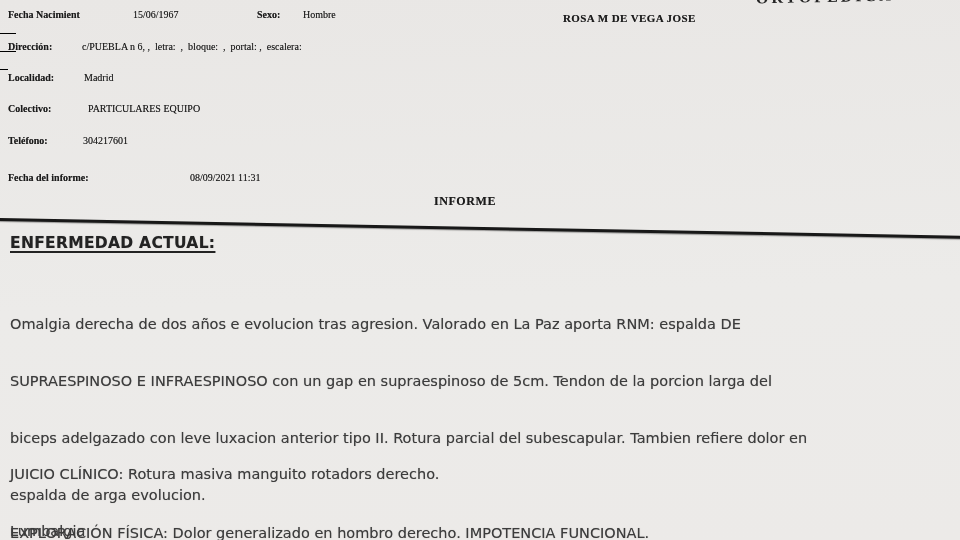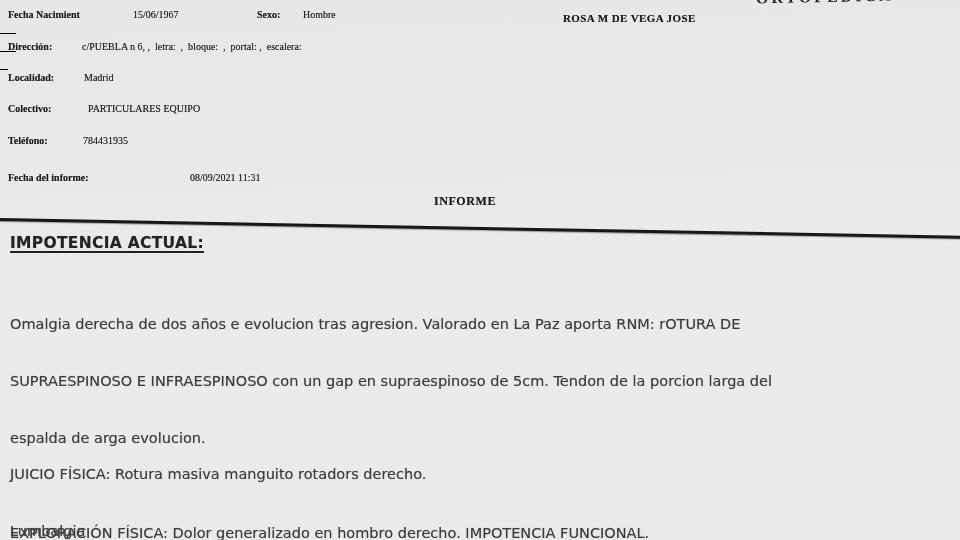--- a/index.html
+++ b/index.html
@@ -74,43 +74,44 @@
     <span class="serif soft row3" style="left:84px">Madrid</span>
   </div>
 
   <div style="position:absolute;padding-left:24px;">
     <span class="serif b soft row4" style="left:8px">Colectivo:</span>
     <span class="serif soft row4" style="left:88px">PARTICULARES EQUIPO</span>
   </div>
 
   <div style="position:absolute;">
     <span class="serif b soft row5" style="left:8px">Teléfono:</span>
-    <span class="serif soft row5" style="left:83px">784431935</span>
+    <span class="serif soft row5" style="left:83px">304217601</span>
   </div>
 
   <div style="position:absolute;margin-top:6px;">
     <span class="serif b soft row6" style="left:8px">Fecha del informe:</span>
     <span class="serif soft row6" style="left:190px">08/09/2021 11:31</span>
   </div>
 
   <div class="serif b soft report-title">INFORME</div>
 
   <div class="rule"></div>
 
-  <div class="sans sec-heading softer">IMPOTENCIA ACTUAL:</div>
+  <div class="sans sec-heading softer">ENFERMEDAD ACTUAL:</div>
 
   <div class="sans softer para para-illness">
-    <div>Omalgia derecha de dos años e evolucion tras agresion. Valorado en La Paz aporta RNM: rOTURA DE</div>
+    <div>Omalgia derecha de dos años e evolucion tras agresion. Valorado en La Paz aporta RNM: espalda DE</div>
     <div>SUPRAESPINOSO E INFRAESPINOSO con un gap en supraespinoso de 5cm. Tendon de la porcion larga del</div>
+    <div>biceps adelgazado con leve luxacion anterior tipo II. Rotura parcial del subescapular. Tambien refiere dolor en</div>
     <div>espalda de arga evolucion.</div>
     
   </div>
 
   <div class="sans softer para para-judgement">
-    <div>JUICIO FÍSICA: Rotura masiva manguito rotadors derecho.</div>
+    <div>JUICIO CLÍNICO: Rotura masiva manguito rotadors derecho.</div>
     <div>Lumbalgia</div>
   </div>
 
   <div class="sans softer para para-exam">
     <div>EXPLORACIÓN FÍSICA: Dolor generalizado en hombro derecho. IMPOTENCIA FUNCIONAL.</div>
     
   </div>
 
 </div>
 

